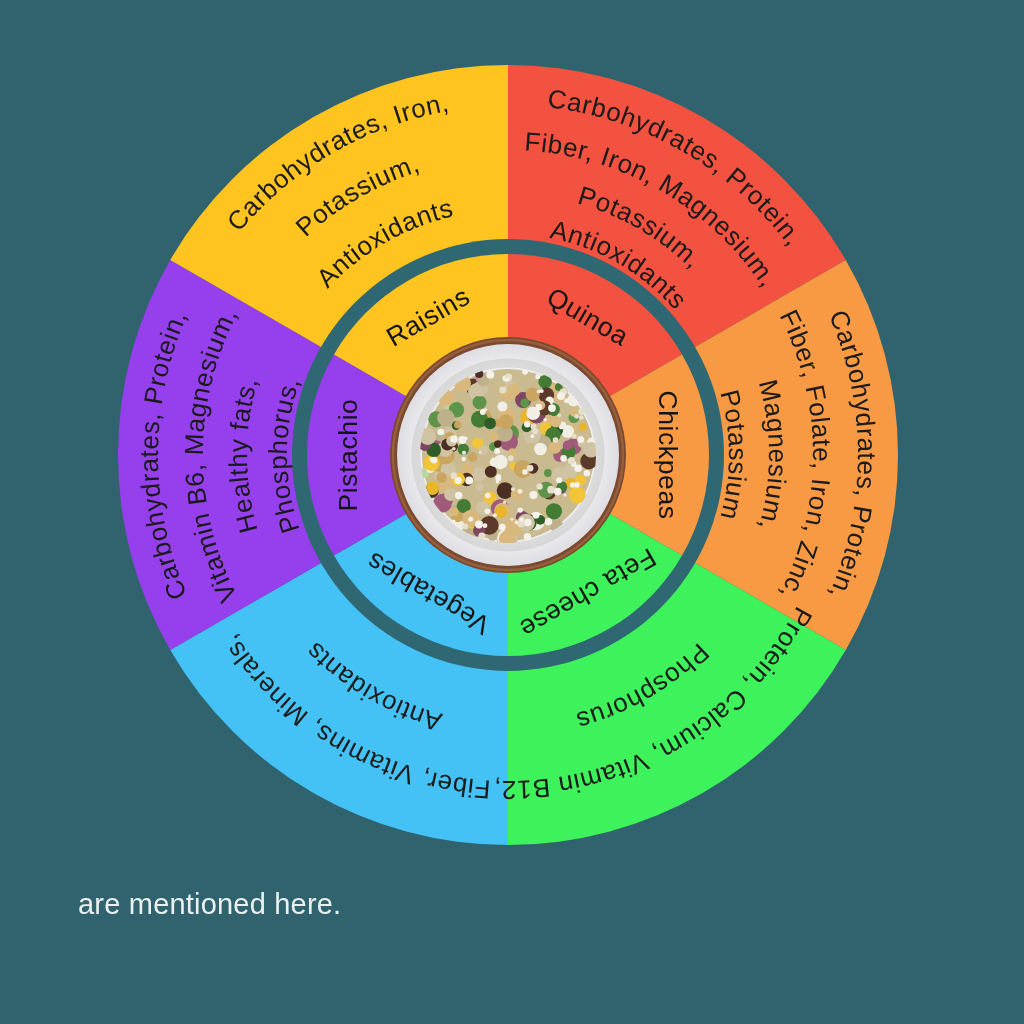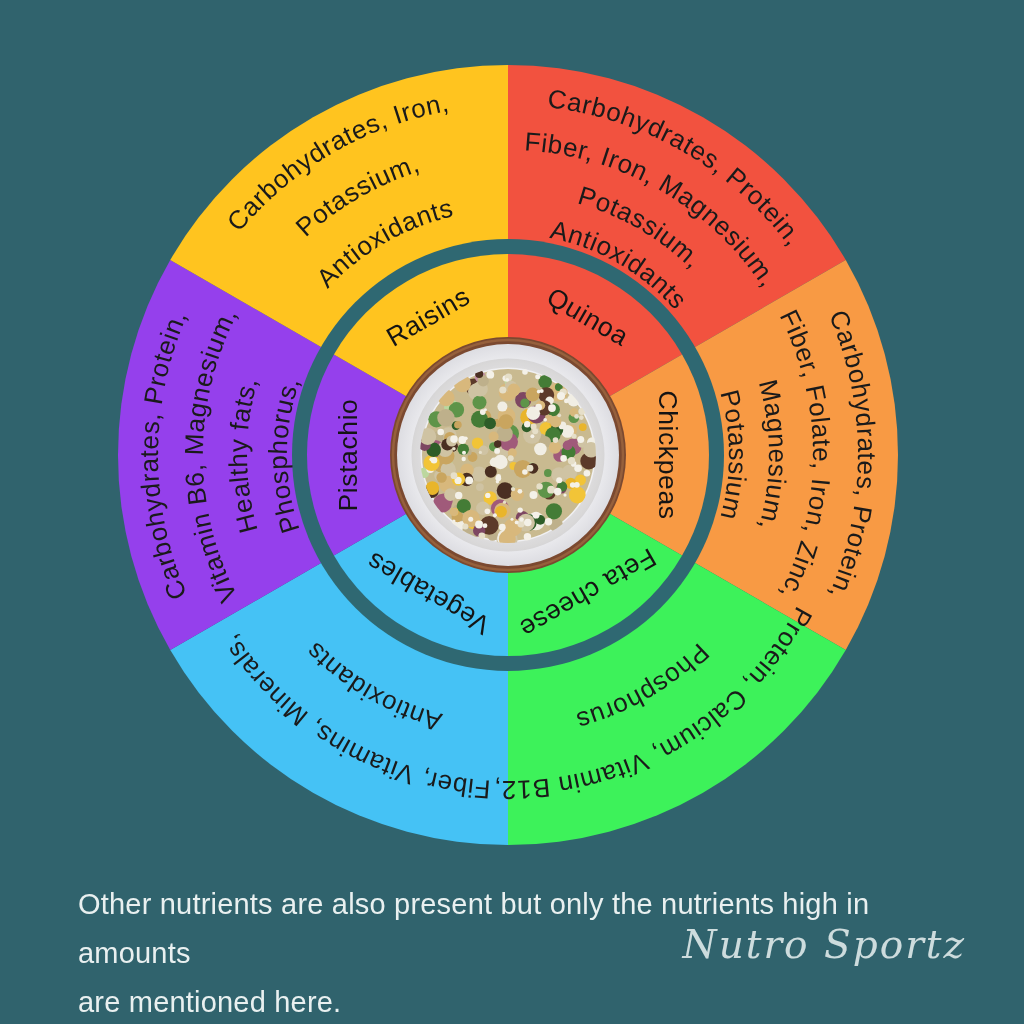--- a/index.html
+++ b/index.html
@@ -350,18 +350,16 @@
       <text class="arc-line" text-anchor="middle"><textPath startOffset="91.667%" href="#tp245" xlink:href="#tp245">Antioxidants</textPath></text>
       <text class="food-label" text-anchor="middle" dy="0.35em" transform="translate(588.0 316.4) rotate(30)">Quinoa</text>
       <text class="food-label" text-anchor="middle" dy="0.35em" transform="translate(668.0 455.0) rotate(90)">Chickpeas</text>
       <text class="food-label" text-anchor="middle" dy="0.35em" transform="translate(588.0 593.6) rotate(150)">Feta cheese</text>
       <text class="food-label" text-anchor="middle" dy="0.35em" transform="translate(428.0 593.6) rotate(210)">Vegetables</text>
       <text class="food-label" text-anchor="middle" dy="0.35em" transform="translate(348.0 455.0) rotate(270)">Pistachio</text>
       <text class="food-label" text-anchor="middle" dy="0.35em" transform="translate(428.0 316.4) rotate(330)">Raisins</text>
     </svg>
 
   <div class="footer-note">
-    <div>Other nutrients are also present but only the nutrients high in amounts</div>
     <div>are mentioned here.</div>
   </div>
 
-  <div class="watermark">Nutro Sportz</div>
 </div>
 
 </body></html>

